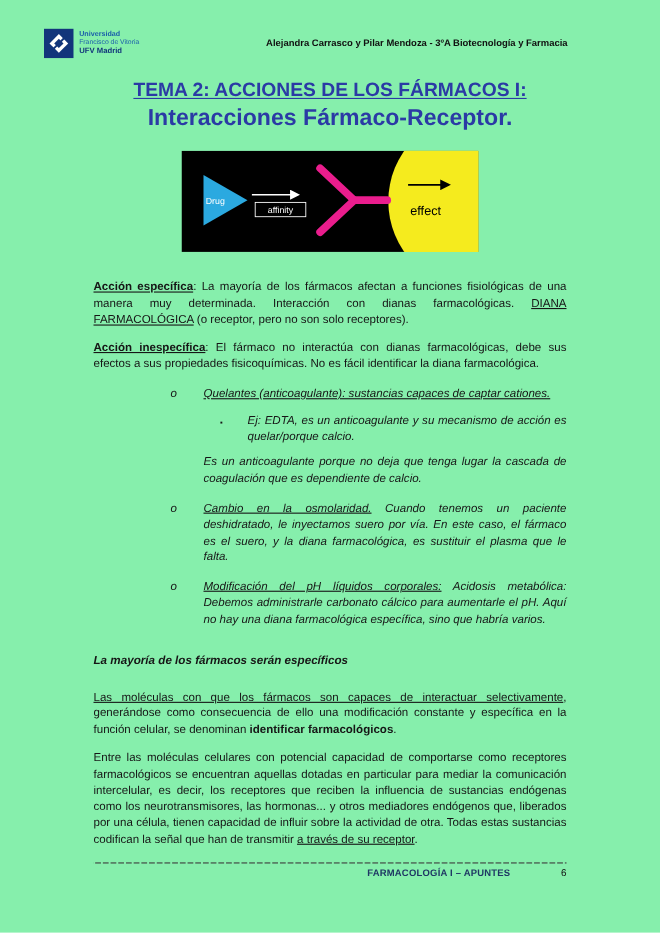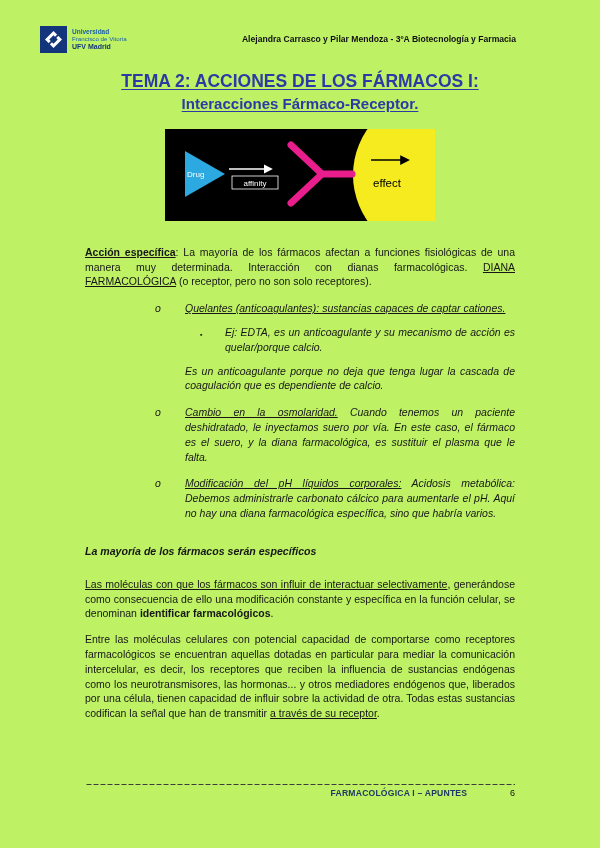--- a/index.html
+++ b/index.html
@@ -1,33 +1,33 @@
 <!DOCTYPE html>
 <html style="--accent-blue: #2b3aa5; --drug-blue: #2ba9e0; --receptor-pink: #ea1d8d; --effect-yellow: #f5eb1e; --footer-navy: #1f3864; --logo-navy: #12357b;"><head>
 <meta charset="utf-8">
 <style>
   * { margin:0; padding:0; box-sizing:border-box; }
   html,body { background:#ffffff; }
   .page {
-    position:relative; width:600px; height:848px; margin:0 auto; background:#bef264;
+    position:relative; width:600px; height:848px; margin:0 auto; background:#86efac;
     font-family:"Liberation Sans", sans-serif; color:#161616; overflow:hidden;
   }
   
   .header { position:absolute; top:26px; left:40px; right:84px; display:flex; justify-content:space-between; align-items:flex-start; }
   .logo { display:flex; align-items:center; gap:5px; }
   .logo-text { display:flex; flex-direction:column; line-height:1.15; }
   .logo-l1 { font-size:6.5px; font-weight:bold; color:#1b5faa; }
   .logo-l2 { font-size:6.2px; color:#1b5faa; }
   .logo-l3 { font-size:7px; font-weight:bold; color:var(--logo-navy,#12357b); margin-top:1px; }
   .authors { font-size:8.6px; font-weight:bold; margin-top:8px; text-align:right; color:#111; }
   
   .content { padding:70px 85px 0 85px; }
   .doc-title { text-align:center; color:var(--accent-blue,#2b3aa5); line-height:1.35; }
   .doc-title .t1 { font-size:17.5px; font-weight:bold; text-decoration:underline; text-underline-offset:2px; }
-  .doc-title .t2 { font-size:15px; font-weight:bold; text-decoration:underline; text-underline-offset:2px; }
+  .doc-title .t2 { font-size:21px; font-weight:bold; text-underline-offset:2px; }
   
   .figure-wrap { text-align:center; margin-top:15px; }
   .figure-wrap svg { display:inline-block; }
   .fig-bg { fill:#000; }
   .fig-yellow { fill:var(--effect-yellow,#f5eb1e); }
   .fig-drug { fill:var(--drug-blue,#2ba9e0); }
   .fig-pink { stroke:var(--receptor-pink,#ea1d8d); }
   .fig-text-w { fill:#fff; font-family:"Liberation Sans",sans-serif; }
   .fig-text-b { fill:#000; font-family:"Liberation Sans",sans-serif; }
   
@@ -102,25 +102,26 @@
         <path class="fig-pink" d="M126,16 L157,45 L126,74" fill="none" stroke-width="7" stroke-linecap="round" stroke-linejoin="round"></path>
         <line class="fig-pink" x1="157" y1="45" x2="187" y2="45" stroke-width="7" stroke-linecap="round"></line>
         <line x1="206" y1="31" x2="243" y2="31" stroke="#000000" stroke-width="1.5" marker-end="url(#arrow-black)"></line>
         <text class="fig-text-b" x="208" y="58" font-size="11.5">effect</text>
       </svg>
     </div>
 
 
     <p class="body-p"><span class="b u">Acción específica</span><span>: La mayoría de los fármacos afectan a funciones fisiológicas de una manera muy determinada. Interacción con dianas farmacológicas. </span><span class="u">DIANA FARMACOLÓGICA</span><span> (o receptor, pero no son solo receptores).</span></p>
 
+    <p class="body-p"><span class="b u">Acción inespecífica</span><span>: El fármaco no interactúa con dianas farmacológicas, debe sus efectos a sus propiedades fisicoquímicas. No es fácil identificar la diana farmacológica.</span></p>
 
 
     <div class="bullet">
       <span class="marker">o</span>
-      <div class="btxt"><span class="u">Quelantes (anticoagulantes): sustancias capaces de captar cationes.</span></div>
+      <div class="btxt"><span class="u">Quelantes (anticoagulante): sustancias capaces de captar cationes.</span></div>
     </div>
 
     <div class="subbullet">
       <span class="marker">▪</span>
       <div class="btxt">Ej: EDTA, es un anticoagulante y su mecanismo de acción es quelar/porque calcio.</div>
     </div>
 
     <p class="bullet-note">Es un anticoagulante porque no deja que tenga lugar la cascada de coagulación que es dependiente de calcio.</p>
 
     <div class="bullet">
@@ -128,27 +129,27 @@
       <div class="btxt"><span class="u">Cambio en la osmolaridad.</span><span> Cuando tenemos un paciente deshidratado, le inyectamos suero por vía. En este caso, el fármaco es el suero, y la diana farmacológica, es sustituir el plasma que le falta.</span></div>
     </div>
 
     <div class="bullet">
       <span class="marker">o</span>
       <div class="btxt"><span class="u">Modificación del pH líquidos corporales:</span><span> Acidosis metabólica: Debemos administrarle carbonato cálcico para aumentarle el pH. Aquí no hay una diana farmacológica específica, sino que habría varios.</span></div>
     </div>
 
     <p class="subheading">La mayoría de los fármacos serán específicos</p>
 
-    <p class="body-p"><span class="u">Las moléculas con que los fármacos son influir de interactuar selectivamente</span><span>, generándose como consecuencia de ello una modificación constante y específica en la función celular, se denominan </span><span class="b">identificar farmacológicos</span><span>.</span></p>
+    <p class="body-p"><span class="u">Las moléculas con que los fármacos son capaces de interactuar selectivamente</span><span>, generándose como consecuencia de ello una modificación constante y específica en la función celular, se denominan </span><span class="b">identificar farmacológicos</span><span>.</span></p>
 
     <p class="body-p"><span>Entre las moléculas celulares con potencial capacidad de comportarse como receptores farmacológicos se encuentran aquellas dotadas en particular para mediar la comunicación intercelular, es decir, los receptores que reciben la influencia de sustancias endógenas como los neurotransmisores, las hormonas... y otros mediadores endógenos que, liberados por una célula, tienen capacidad de influir sobre la actividad de otra. Todas estas sustancias codifican la señal que han de transmitir </span><span class="u">a través de su receptor</span><span>.</span></p>
 
   </div>
 
   <div class="footer">
     <div class="footer-line"></div>
     <div class="footer-row">
-      <span class="footer-course">FARMACOLÓGICA I – APUNTES</span>
+      <span class="footer-course">FARMACOLOGÍA I – APUNTES</span>
       <span class="footer-page">6</span>
     </div>
   </div>
 
 </div>
 
 </body></html>

